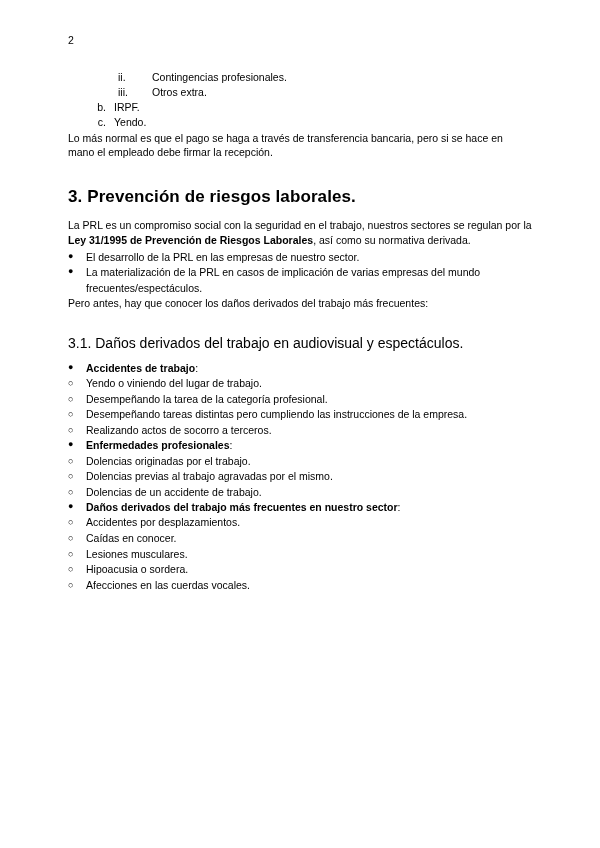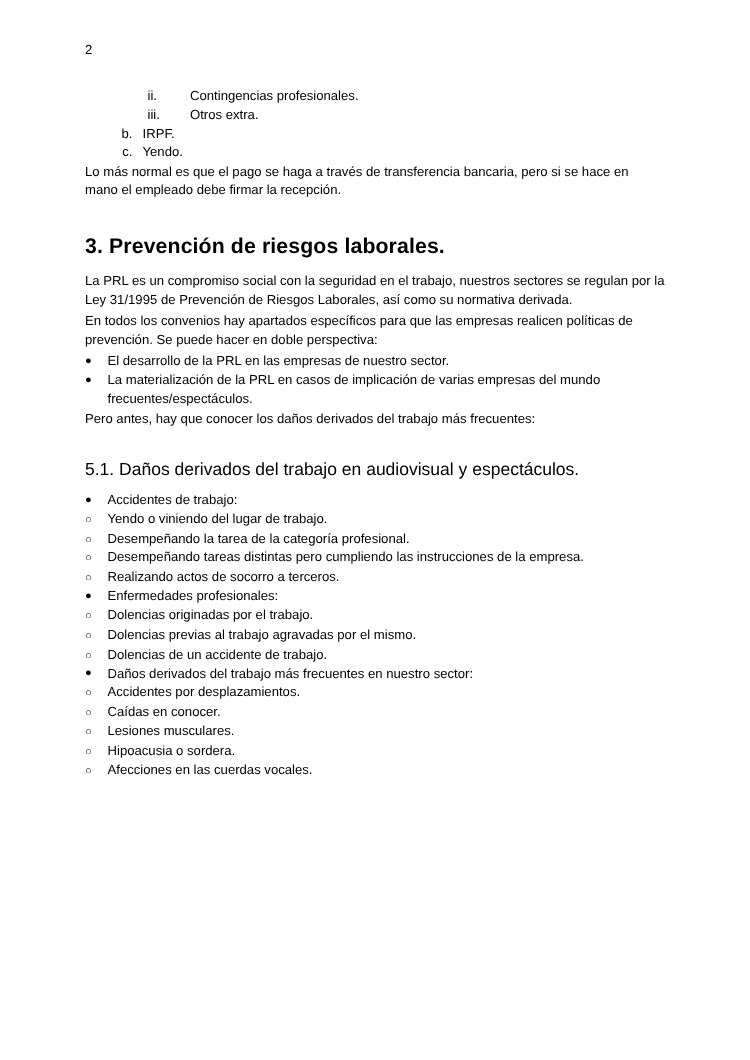--- a/index.html
+++ b/index.html
@@ -130,21 +130,21 @@
     line-height: 1.48;
   }
   ul.circles > li > .bul {
     flex: 0 0 18px;
     width: 18px;
     font-size: 9px;
     line-height: 1.6;
   }
   ul.circles > li > .txt { flex: 1 1 auto; }
 
-  b, .bold { font-weight: normal; }
+  b, .bold { font-weight: bold; }
 </style>
 </head>
 <body>
 
 <div class="page">
 
   <div class="page-number">2</div>
 
   <div class="content">
 
@@ -169,36 +169,35 @@
         <span class="txt">Yendo.</span>
       </li>
     </ul>
 
     <p class="para body-block">Lo más normal es que el pago se haga a través de transferencia bancaria, pero si se hace en mano el empleado debe firmar la recepción.</p>
 
     <h2 class="section-title">3. Prevención de riesgos laborales.</h2>
 
     <p class="para body-block"><span>La PRL es un compromiso social con la seguridad en el trabajo, nuestros sectores se regulan por la </span><b>Ley 31/1995 de Prevención de Riesgos Laborales</b><span>, así como su normativa derivada.</span></p>
 
-    <p class="para body-block">En todos los convenios hay apartados específicos para que las empresas realicen políticas de prevención. Se puede hacer en doble perspectiva:</p>
 
     <ul class="bullets lvl1">
       <li>
         <span class="bul">●</span>
         <span class="txt">El desarrollo de la PRL en las empresas de nuestro sector.</span>
       </li>
       <li>
         <span class="bul">●</span>
         <span class="txt">La materialización de la PRL en casos de implicación de varias empresas del mundo frecuentes/espectáculos.</span>
       </li>
     </ul>
 
     <p class="para body-block">Pero antes, hay que conocer los daños derivados del trabajo más frecuentes:</p>
 
-    <h3 class="subsection-title">5.1. Daños derivados del trabajo en audiovisual y espectáculos.</h3>
+    <h3 class="subsection-title">3.1. Daños derivados del trabajo en audiovisual y espectáculos.</h3>
 
     <ul class="bullets lvl1">
       <li>
         <span class="bul">●</span>
         <span class="txt"><b>Accidentes de trabajo</b><span>:</span></span>
       </li>
     </ul>
     <ul class="circles lvl2">
       <li>
         <span class="bul">○</span>

